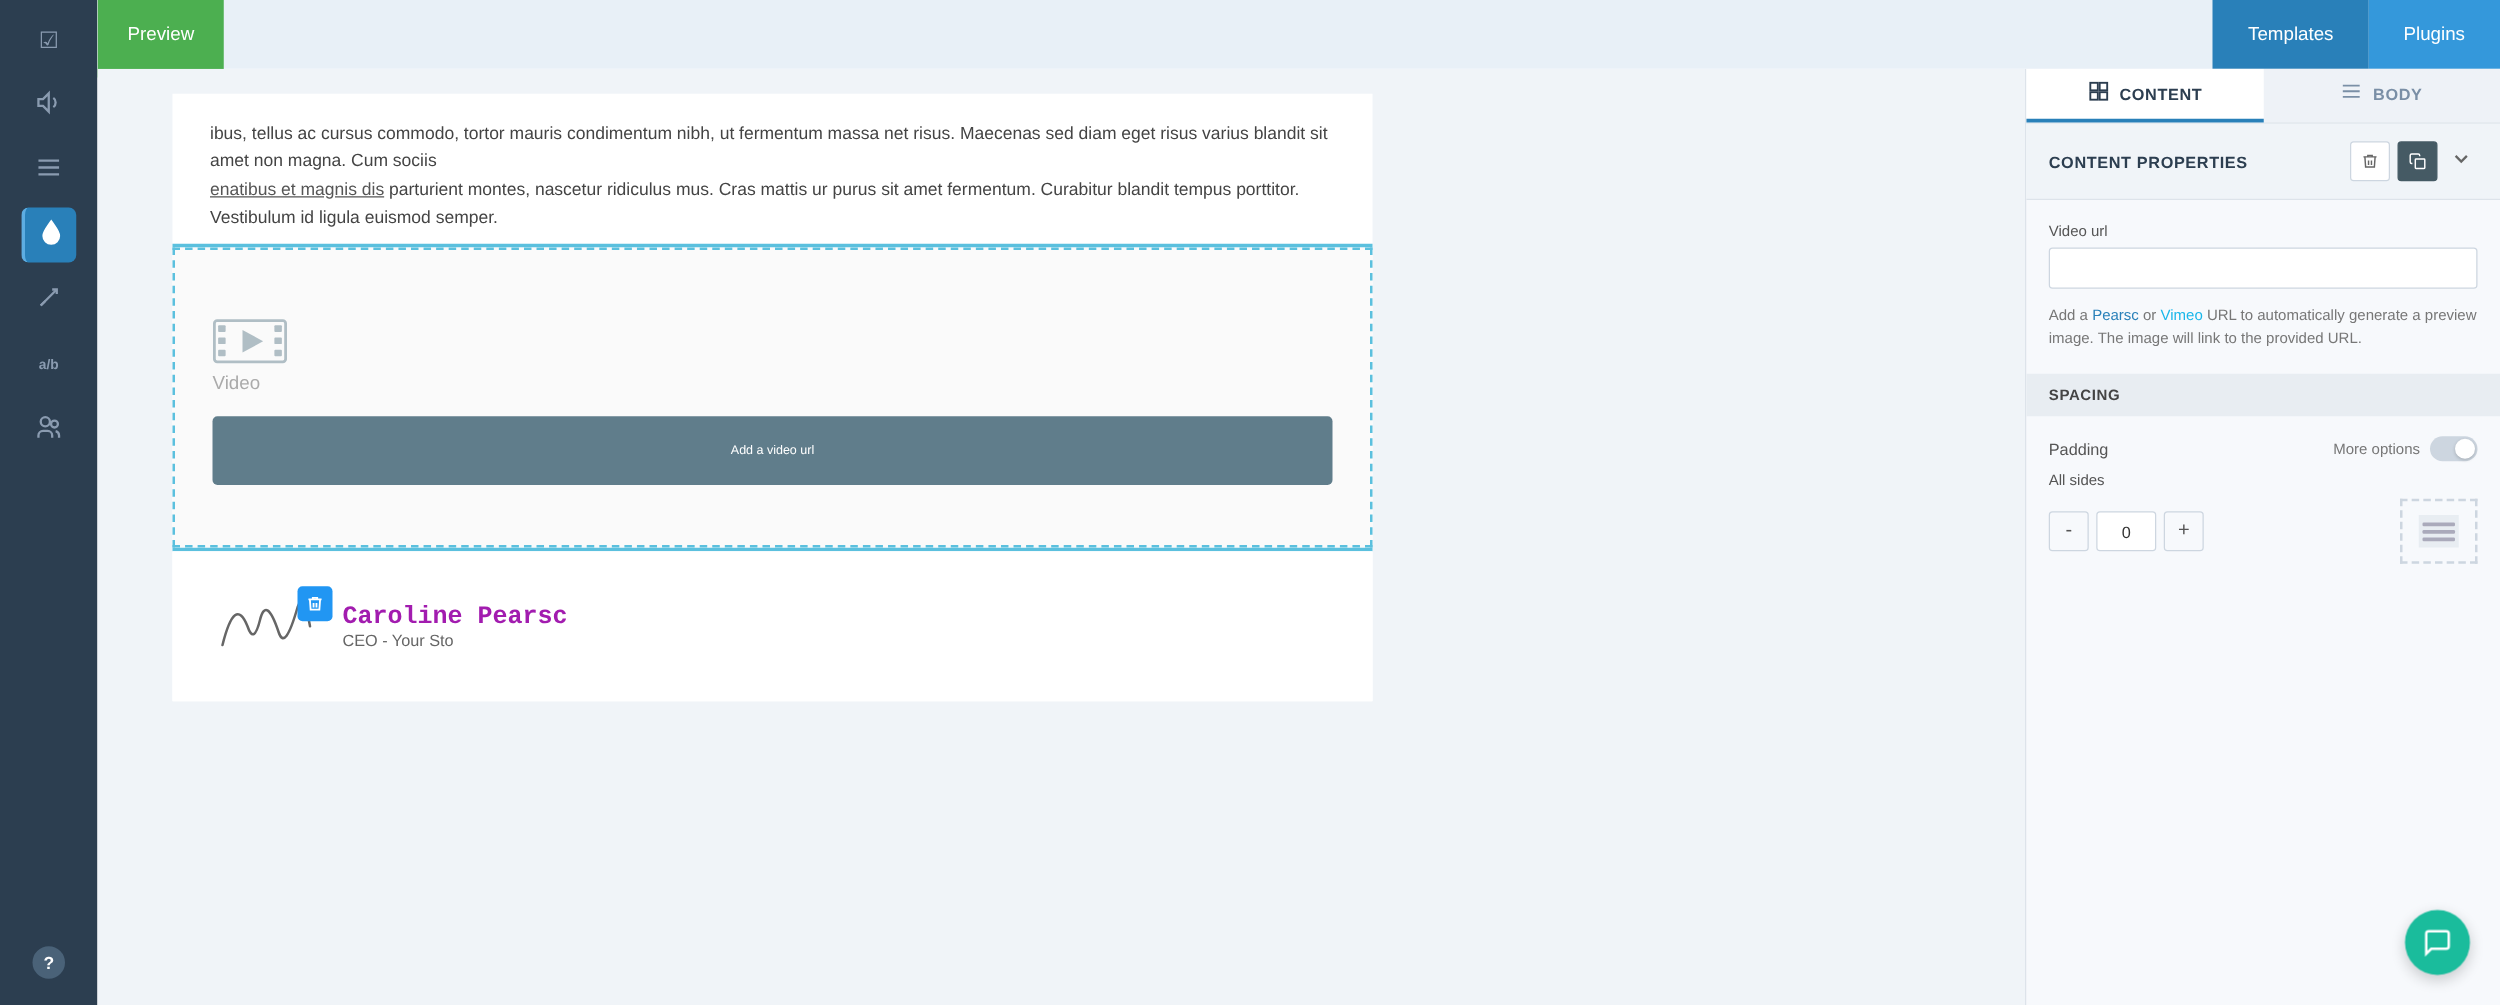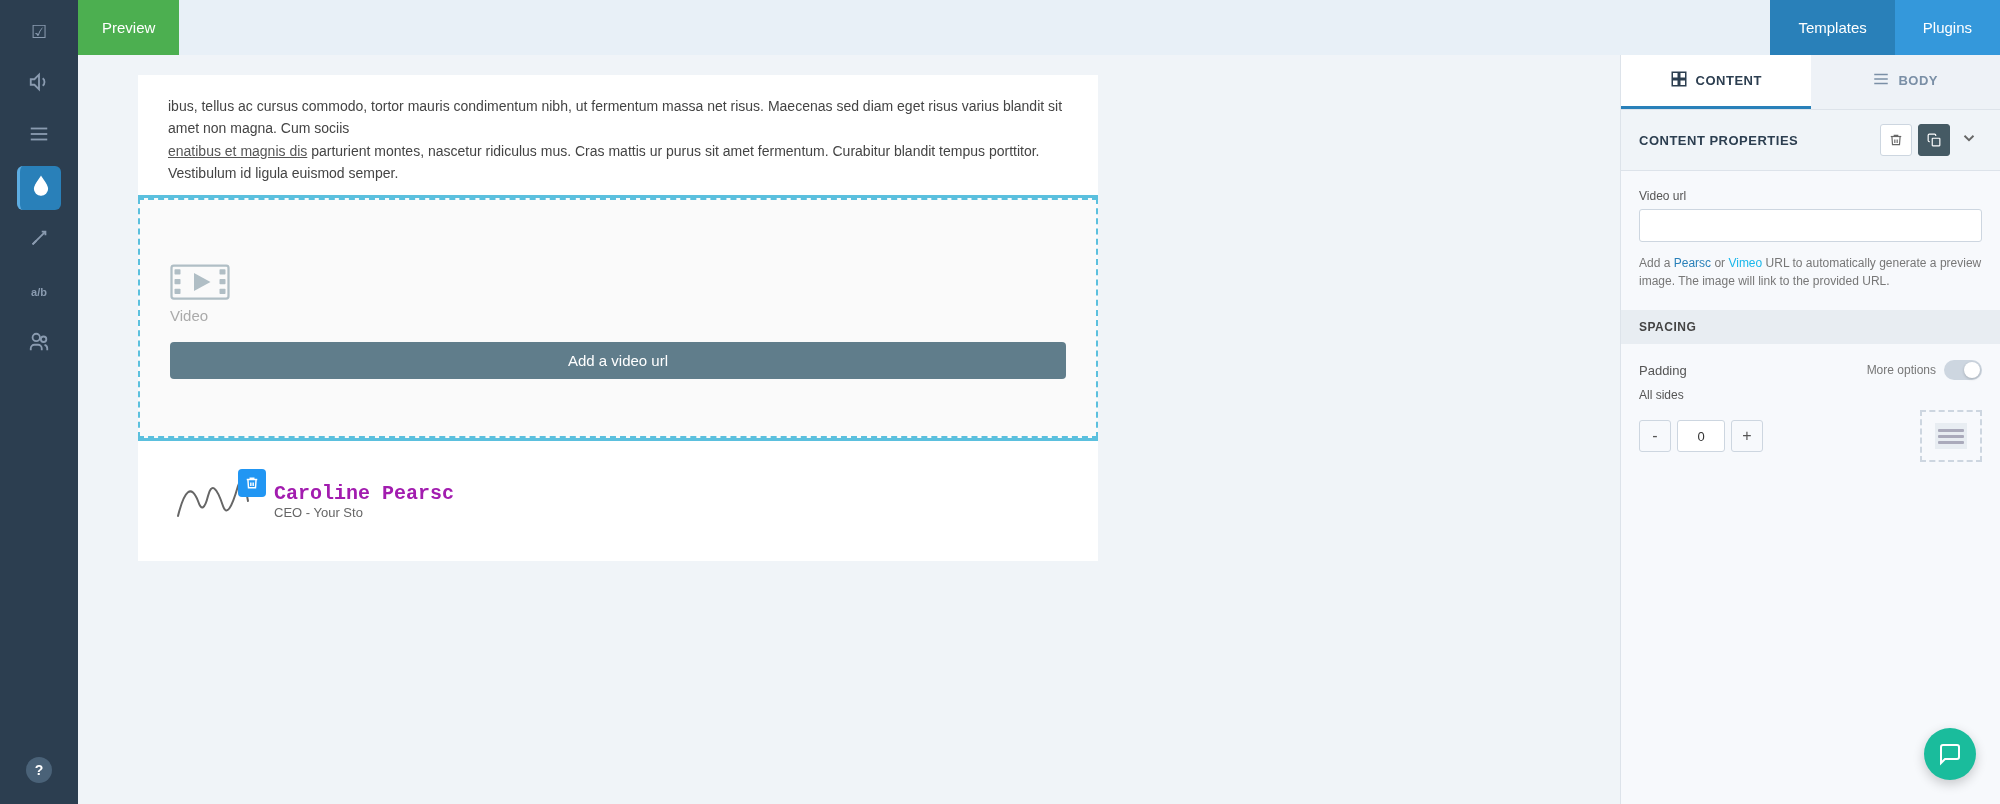--- a/index.html
+++ b/index.html
@@ -124,23 +124,23 @@
     }
     .video-label {
       color: #aaa;
       font-size: 15px;
       margin-bottom: 18px;
     }
     .add-video-btn {
       background: #607d8b;
       color: #fff;
       border: none;
-      padding: 10px 22px;
+      padding: 22px 22px;
       border-radius: 4px;
-      font-size: 15px;
+      font-size: 10px;
       cursor: pointer;
     }
 
     
     .signature-block {
       padding: 20px 30px;
       display: flex;
       align-items: center;
       position: relative;
       background: #fff;
@@ -193,21 +193,21 @@
       flex-direction: column;
       flex-shrink: 0;
       overflow-y: auto;
     }
 
     
     .panel-tabs {
       display: flex;
       background: #eef2f7;
       border-bottom: 1px solid #dde3ea;
-      height: 55px;
+      height: 44px;
     }
     .panel-tab {
       flex: 1;
       display: flex;
       align-items: center;
       justify-content: center;
       gap: 8px;
       font-size: 13px;
       font-weight: 600;
       cursor: pointer;

